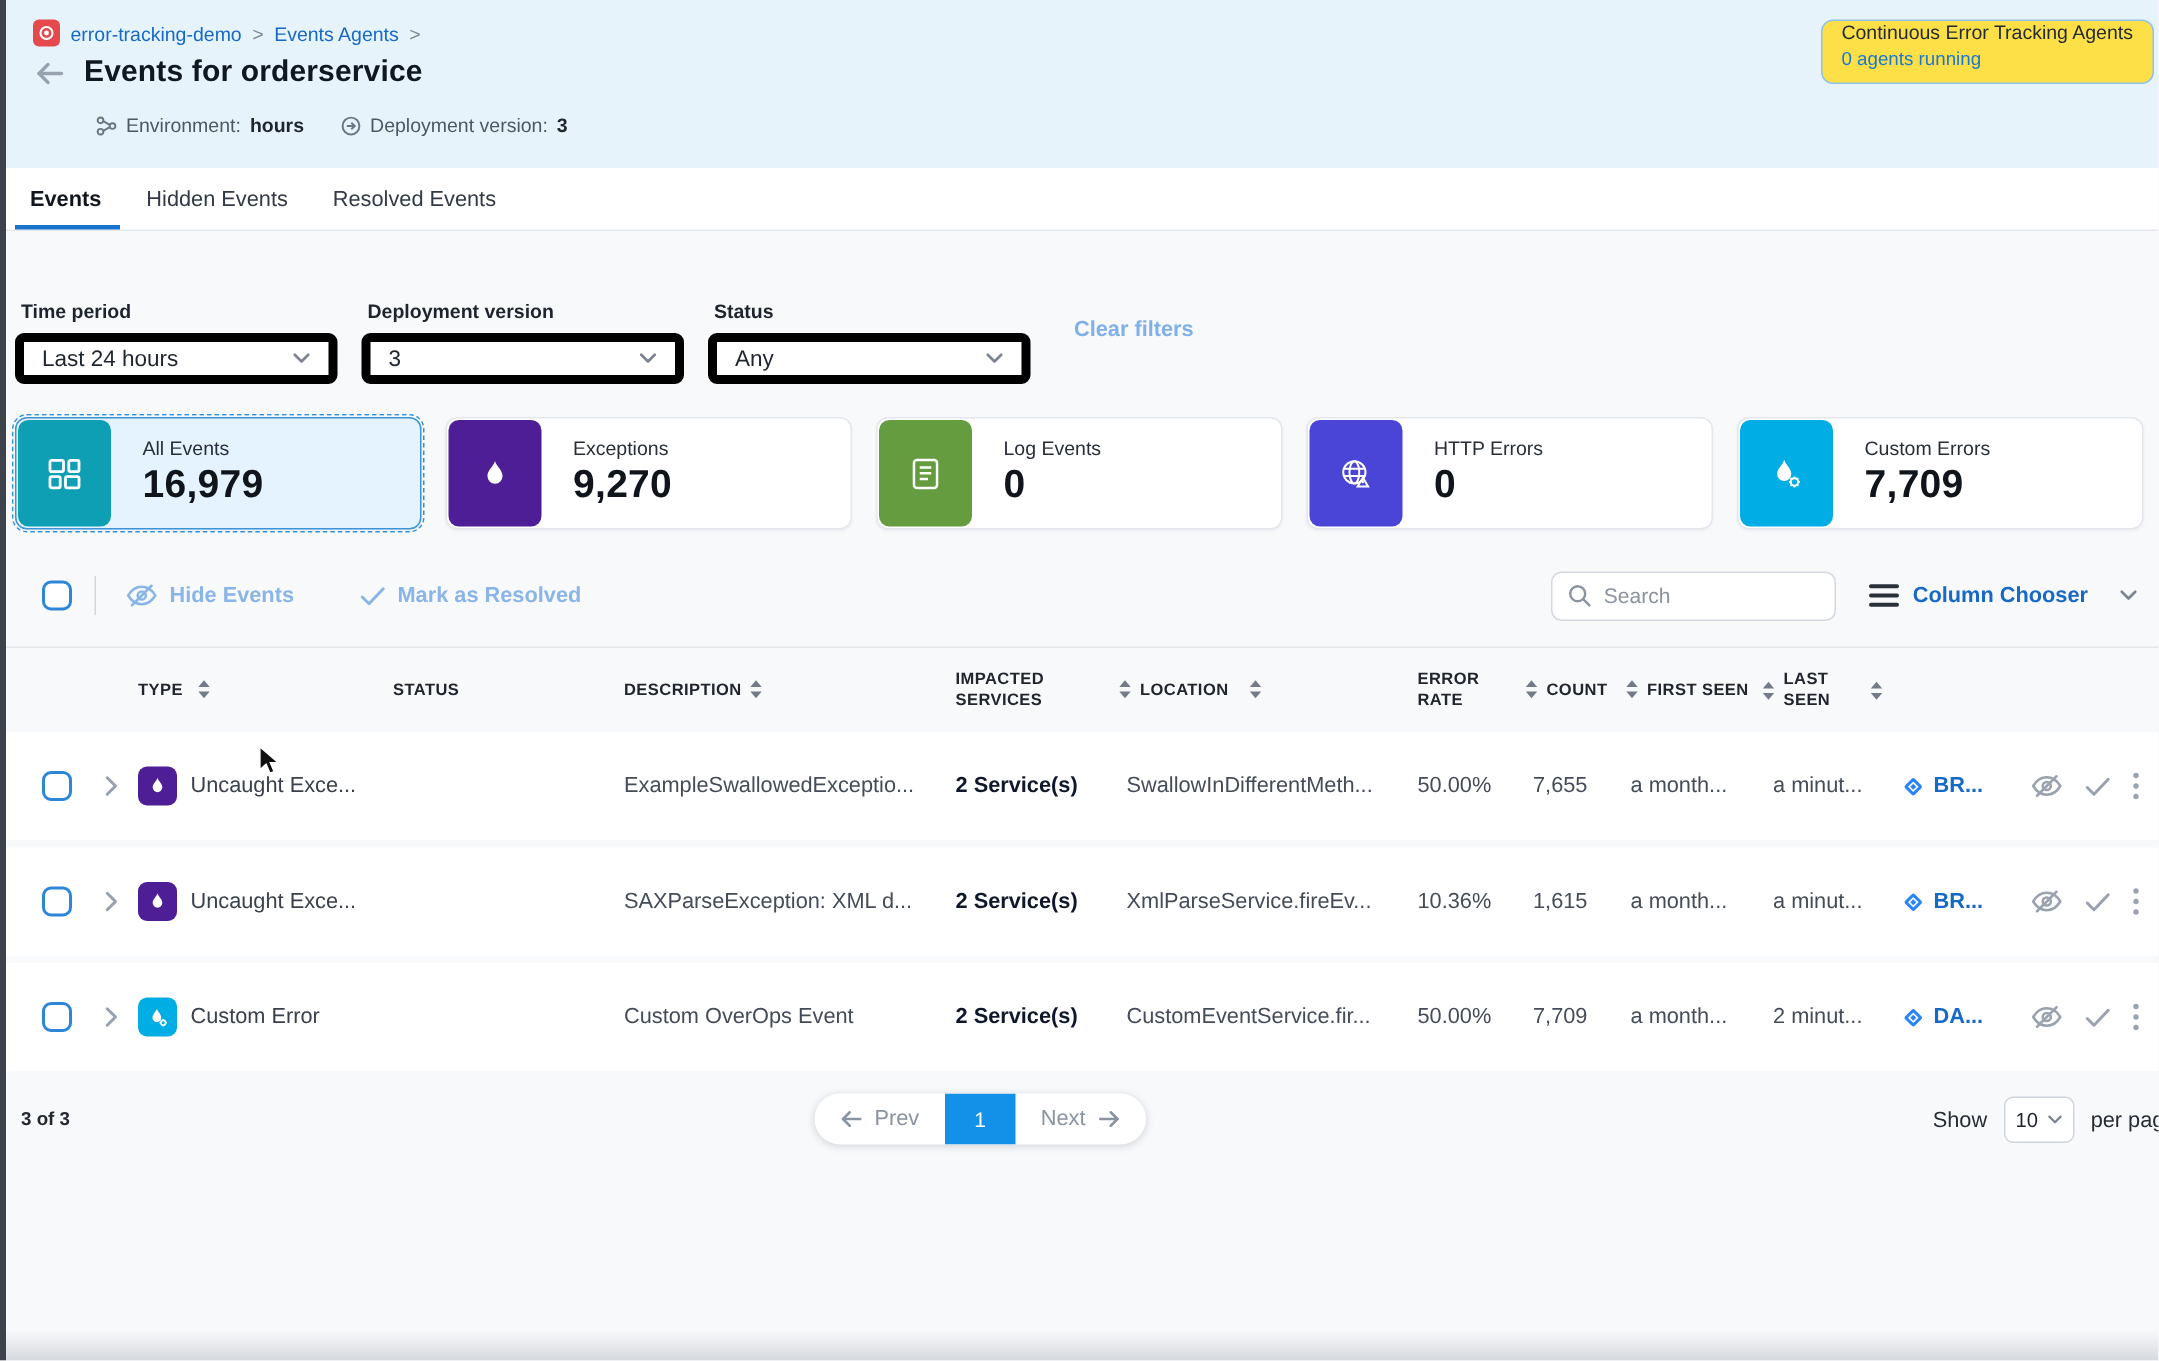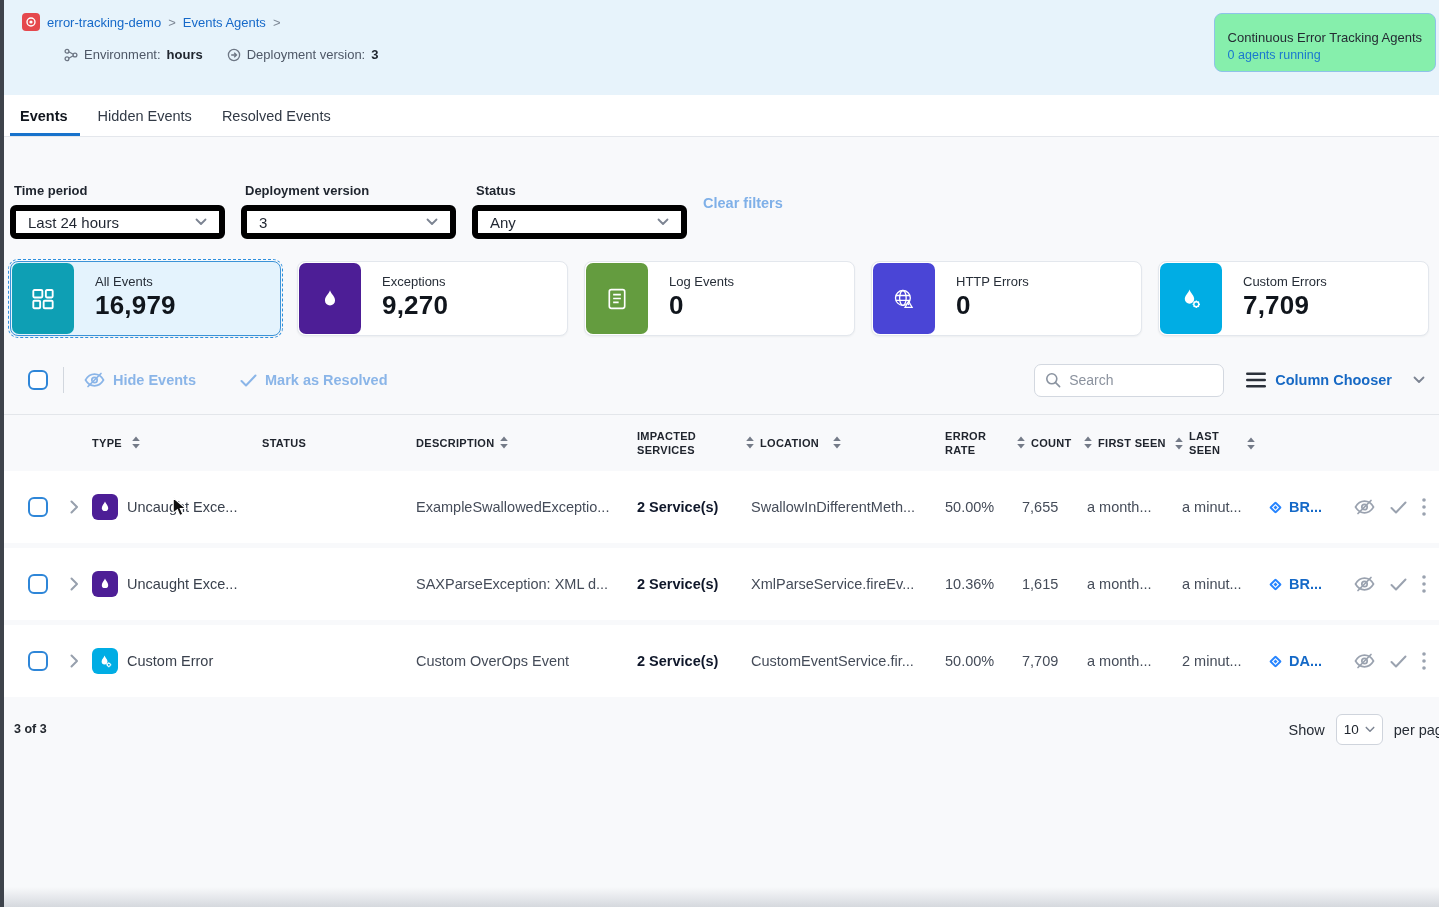--- a/index.html
+++ b/index.html
@@ -7,46 +7,46 @@
   body {
     position:relative; overflow:hidden;
     font-family:"Liberation Sans", sans-serif;
     background:#f8f9fb; color:#20262f;
   }
   .left-edge { position:absolute; left:0; top:0; width:4px; height:100%; background:#3e434b; z-index:80; }
   .bottom-shade { position:absolute; bottom:0; left:0; right:0; height:20px;
     background:linear-gradient(180deg, rgba(110,120,135,0) 0%, rgba(110,120,135,.25) 100%); pointer-events:none; z-index:70; }
 
   
-  .app-header { background:#e7f3fb; height:95px; padding:13px 14px 0 22px; position:relative; }
+  .app-header { background:#e7f3fb; height:112px; padding:13px 14px 0 22px; position:relative; }
   .breadcrumb { display:flex; align-items:center; gap:7px; font-size:13px; }
   .app-icon { width:18px; height:18px; border-radius:4px; background:#e5484d; display:flex; align-items:center; justify-content:center; flex:0 0 18px; }
   .crumb-link { color:#1669c9; font-weight:500; cursor:pointer; }
   .crumb-sep { color:#7d8795; }
   .title-row { display:flex; align-items:center; gap:12px; margin-top:6px; }
   .page-title { font-size:20px; font-weight:700; color:#0f1722; letter-spacing:.1px; }
   .meta-row { display:flex; align-items:center; gap:24px; margin-left:42px; margin-top:16px; font-size:13px; color:#4e5766; }
   .meta-item { display:flex; align-items:center; gap:6px; }
   .meta-value { font-weight:700; color:#20262f; }
-  .agents-panel { position:absolute; right:3px; top:13px; background:#86efac; border:1px solid #8fc2e9; border-radius:8px; padding:16px 13px 9px; }
+  .agents-panel { position:absolute; right:3px; top:13px; background:#fde047; border:1px solid #8fc2e9; border-radius:8px; padding:0 13px 9px; }
   .agents-title { font-size:13px; color:#252b33; }
   .agents-link { font-size:12.5px; color:#1a78cf; margin-top:3px; cursor:pointer; }
 
   
   .tabbar { background:#fff; border-bottom:1px solid #e4e7ec; display:flex; gap:26px; padding-left:18px; height:42px; }
   .tab { display:flex; align-items:center; font-size:14.5px; color:#323a46; position:relative; padding:0 2px; cursor:pointer; font-weight:500; }
   .tab.active { font-weight:700; color:#10151d; }
   .tab.active::after { content:""; position:absolute; left:-8px; right:-10px; bottom:0; height:3px; background:#1873cc; }
 
   
   .filters { display:flex; align-items:flex-start; padding:26px 0 0 10px; gap:16px; }
   .filter { width:215px; }
   .filter-label { font-size:13px; font-weight:700; color:#1e242d; margin-bottom:7px; padding-left:4px;margin-top:20px; }
   .select { height:34px; background:#fff; border:6px solid #000000; border-radius:6px; display:flex; align-items:center; justify-content:space-between; padding:0 12px; font-size:15px; color:#1f2530; cursor:pointer; }
-  .clear-wrap { padding-top:31px; margin-left:0; }
+  .clear-wrap { padding-top:31px; margin-left:13px; }
   .clear-filters { font-size:14.5px; font-weight:700; color:#7fb0e8; cursor:pointer; }
 
   
   .cards { display:flex; gap:16px; margin:22px 10px 0; }
   .card { flex:1; background:#fff; border:1px solid #e3e7ed; border-radius:8px; height:75px; display:flex; box-shadow:0 1px 2px rgba(20,30,45,.05); cursor:pointer; }
   .card.selected { background:#e4f3fd; border:1px solid #3b93d8; outline:1px dashed #2f90dd; outline-offset:1px; }
   .card-iconblock { flex:0 0 62px; width:62px; border-radius:7px; margin:1px; display:flex; align-items:center; justify-content:center; }
   .card-body { padding:12px 0 0 20px; }
   .card-label { font-size:13px; color:#272e38; }
   .card-value { font-size:26px; font-weight:800; color:#10151c; margin-top:1px; letter-spacing:.2px; }
@@ -115,20 +115,29 @@
     <span class="app-icon">
       <svg width="12" height="12" viewBox="0 0 12 12">
           <circle cx="6" cy="6" r="4" fill="none" stroke="#fff" stroke-width="1.4"></circle>
           <circle cx="6" cy="6" r="1.6" fill="#fff"></circle>
         </svg>
     </span>
     <span class="crumb-link">error-tracking-demo</span>
     <span class="crumb-sep">&gt;</span>
     <span class="crumb-link">Events Agents</span>
     <span class="crumb-sep">&gt;</span>
+  </div>
+  <div class="title-row">
+    <span style="display:inline-flex;cursor:pointer;">
+      <svg width="22" height="20" viewBox="0 0 22 20" fill="none" stroke="#98a1af" stroke-width="2.2" stroke-linecap="round" stroke-linejoin="round">
+          <path d="M19 10 H4"></path>
+          <path d="M10 4 L4 10 L10 16"></path>
+        </svg>
+    </span>
+    <span class="page-title">Events for orderservice</span>
   </div>
   <div class="meta-row">
     <span class="meta-item">
       <span style="display:inline-flex;">
         <svg width="14" height="14" viewBox="0 0 14 14" fill="none" stroke="#6d7684" stroke-width="1.3">
             <circle cx="3" cy="3.2" r="1.9"></circle>
             <circle cx="3" cy="10.8" r="1.9"></circle>
             <circle cx="11" cy="7" r="1.9"></circle>
             <path d="M4.8 3.8 L9.2 6.3 M4.8 10.2 L9.2 7.7"></path>
           </svg>
@@ -581,20 +590,41 @@
             <circle cx="2" cy="9" r="1.8"></circle>
             <circle cx="2" cy="16" r="1.8"></circle>
           </svg>
       </span>
     </div>
   </div>
 </div>
 
 <div class="footer">
   <span class="summary">3 of 3</span>
+  <div class="pager">
+    <div class="pager-btn">
+      <span style="display:inline-flex;">
+        <svg width="15" height="12" viewBox="0 0 15 12" fill="none" stroke="#8a93a0" stroke-width="1.7" stroke-linecap="round" stroke-linejoin="round">
+            <path d="M13.5 6 H2"></path>
+            <path d="M6.5 1.5 L2 6 L6.5 10.5"></path>
+          </svg>
+      </span>
+      <span>Prev</span>
+    </div>
+    <div class="pager-page">1</div>
+    <div class="pager-btn">
+      <span>Next</span>
+      <span style="display:inline-flex;">
+        <svg width="15" height="12" viewBox="0 0 15 12" fill="none" stroke="#8a93a0" stroke-width="1.7" stroke-linecap="round" stroke-linejoin="round">
+            <path d="M1.5 6 H13"></path>
+            <path d="M8.5 1.5 L13 6 L8.5 10.5"></path>
+          </svg>
+      </span>
+    </div>
+  </div>
   <div class="show-group">
     <span>Show</span>
     <div class="size-select">
       <span>10</span>
       <span style="display:inline-flex;">
         <svg width="10" height="7" viewBox="0 0 12 8" fill="none" stroke="#7c8492" stroke-width="1.8" stroke-linecap="round" stroke-linejoin="round">
             <path d="M1.5 1.5 L6 6 L10.5 1.5"></path>
           </svg>
       </span>
     </div>

